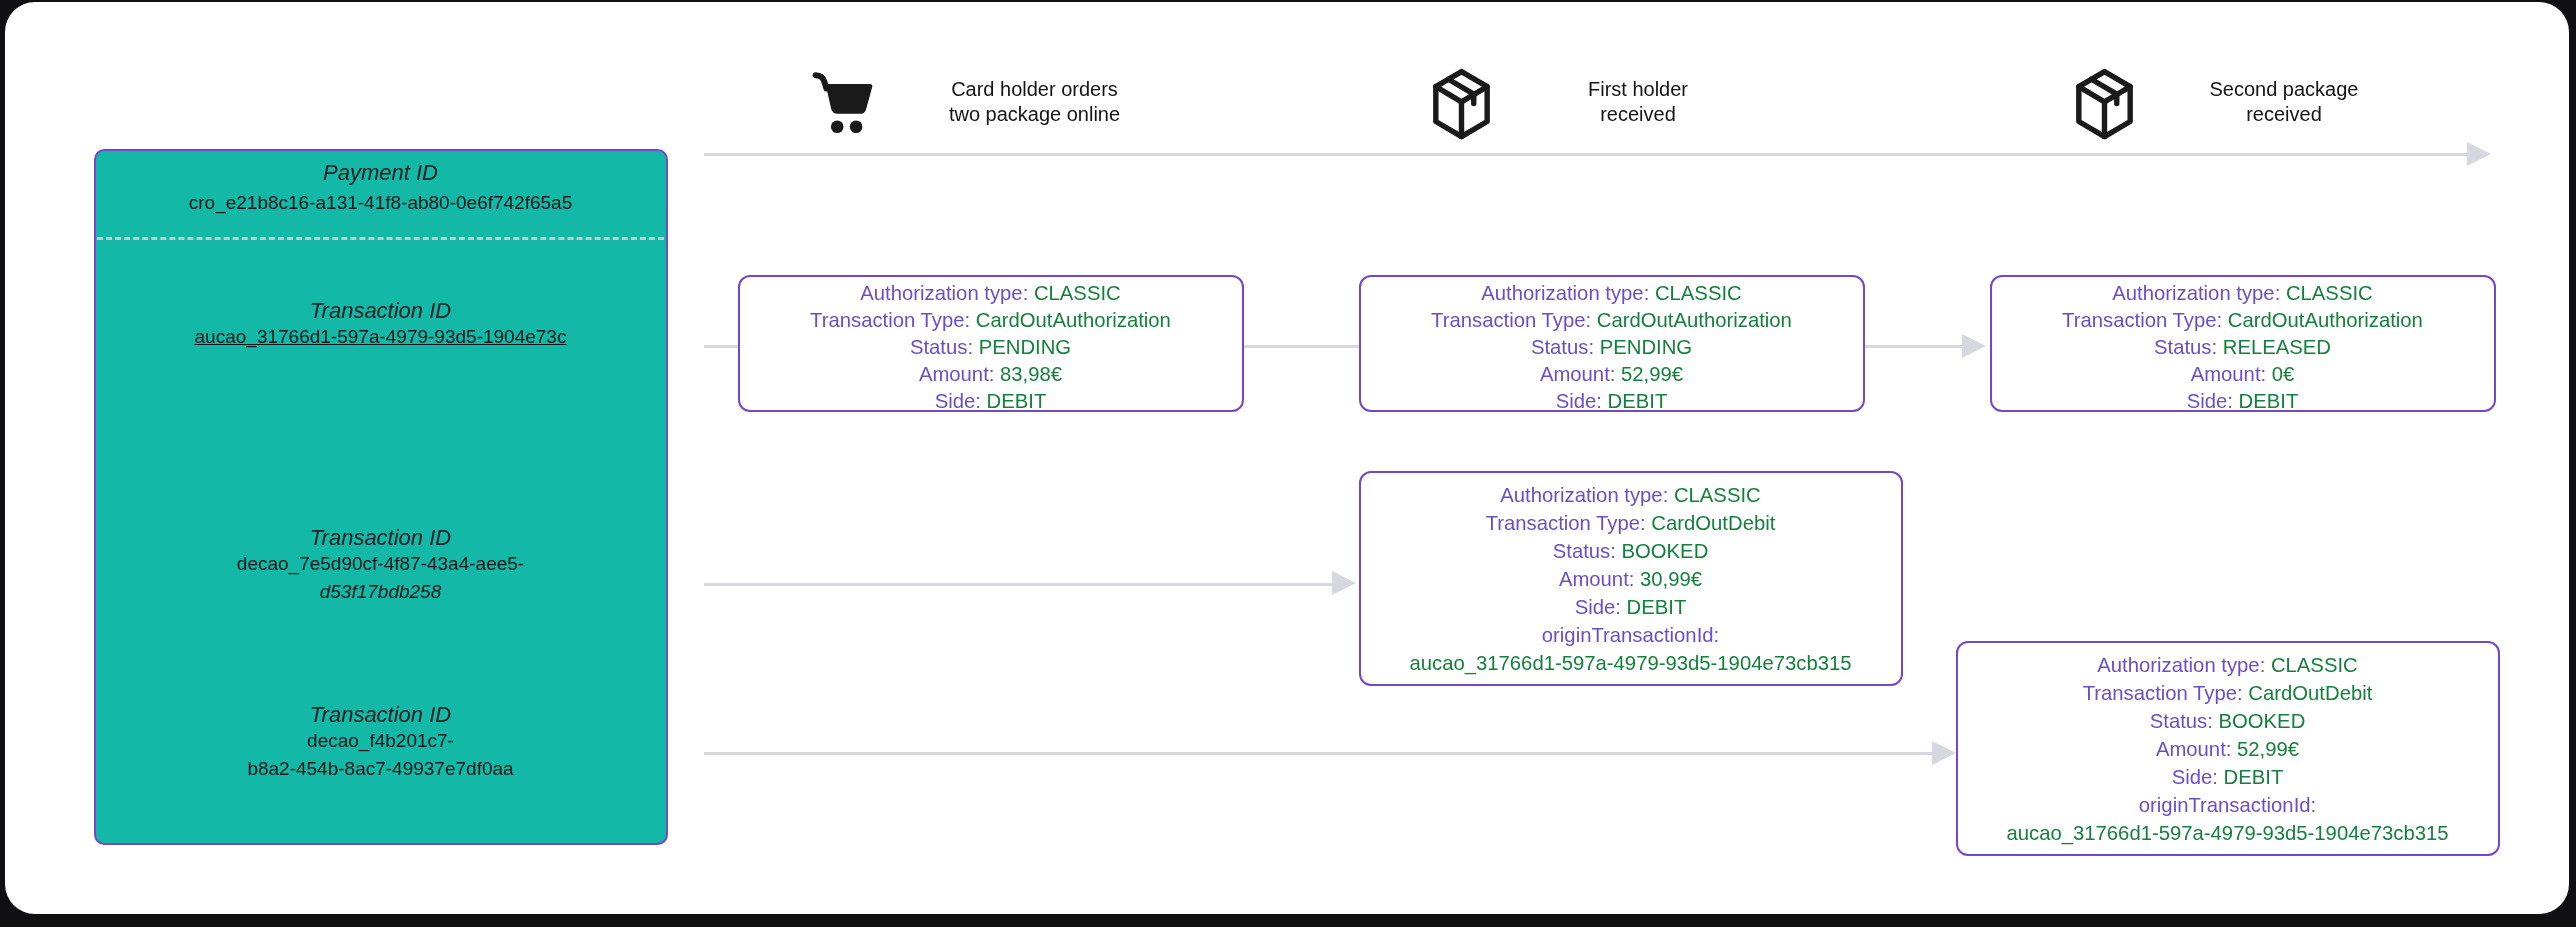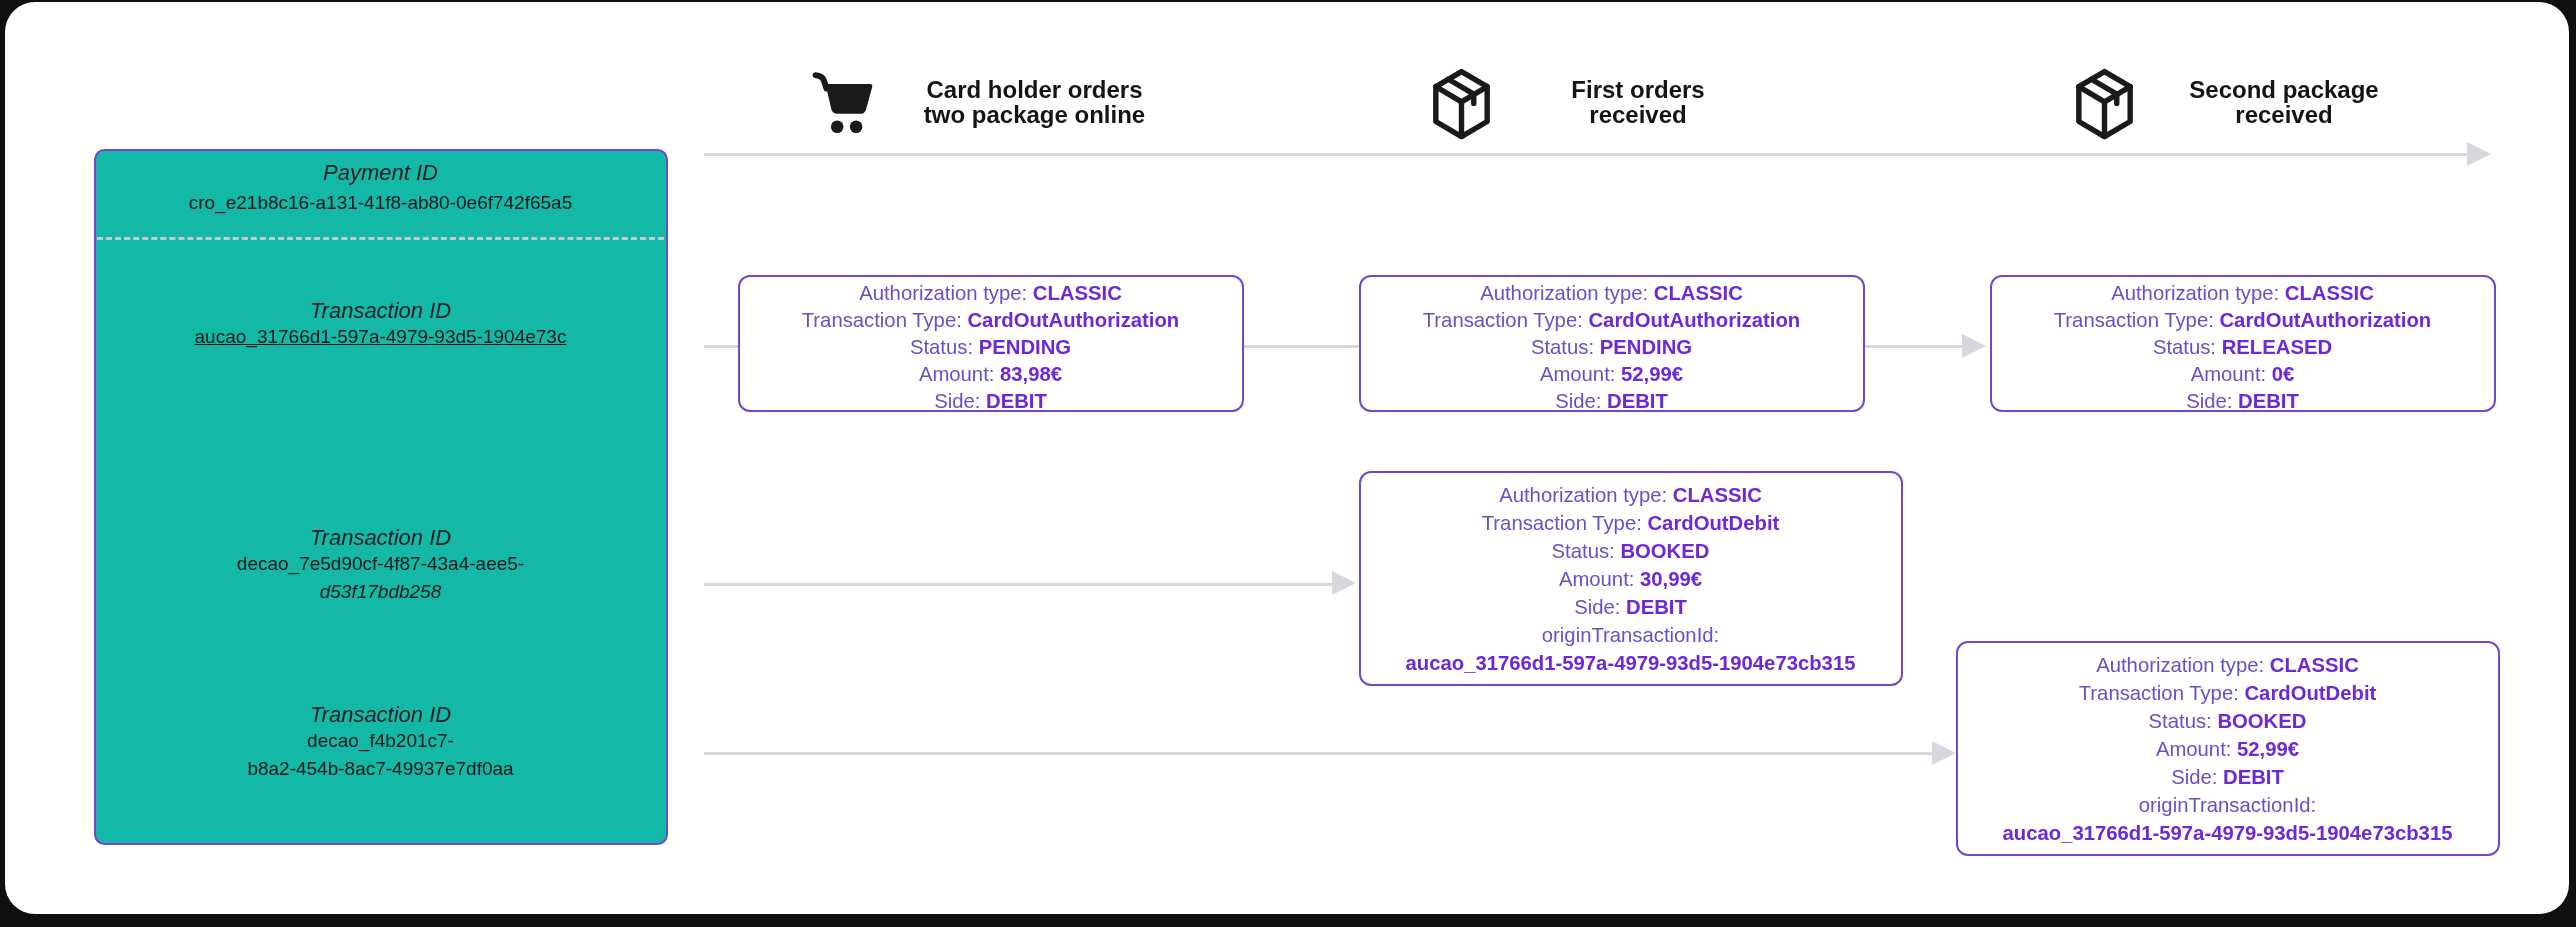--- a/index.html
+++ b/index.html
@@ -9,41 +9,41 @@
         background:#ffffff;border-radius:30px;}
 
   
   .line{position:absolute;height:3px;background:#d7d7e0;z-index:1;}
   .head{position:absolute;width:0;height:0;z-index:1;
         border-left:24px solid #d7d7e0;border-top:12.8px solid transparent;
         border-bottom:12.8px solid transparent;}
 
   
   .step-icon{position:absolute;z-index:2;}
-  .step-label{position:absolute;z-index:2;font-size:24px;line-height:25.6px;
-              color:#141414;text-align:center;font-weight:700;}
+  .step-label{position:absolute;z-index:2;font-size:20px;line-height:25.6px;
+              color:#141414;text-align:center;font-weight:400;}
 
   
   .panel{position:absolute;left:89px;top:147px;width:574px;height:696px;
          box-sizing:border-box;border:2.3px solid #7347cc;border-radius:10.5px;
          background:#14b8a6;z-index:2;}
   .panel .t{position:absolute;left:0;right:0;text-align:center;
             font-style:italic;font-size:22px;color:#202024;}
   .panel .id{position:absolute;left:0;right:0;text-align:center;
              font-size:19px;color:#17171a;}
   .dash{position:absolute;left:1.5px;right:1.5px;top:86px;
         border-top:3px dashed #c9c9d2;}
 
   
   .txbox{position:absolute;box-sizing:border-box;border:2.3px solid #7347cc;
          border-radius:12px;background:#fff;z-index:2;text-align:center;
          color:#6a4ec9;font-size:20.3px;}
   .txbox.r1{line-height:27px;padding-top:3px;}
   .txbox.r2{line-height:28px;padding-top:8.3px;}
-  .txbox b{color:#6d28d9;font-weight:bold;}
+  .txbox b{color:#15803d;font-weight:normal;}
   .txbox .stack b{display:block;}
 </style>
 </head>
 <body>
 
 <div class="stage">
   <div class="card">
 
     <div class="line" style="left:699px;top:151px;width:1764px;"></div>
     <div class="head" style="left:2462px;top:140px;"></div>
@@ -74,21 +74,21 @@
       <svg width="69" height="77" viewBox="0 0 24 27">
         <g fill="none" stroke="#1a1a1a" stroke-width="1.9" stroke-linejoin="round" stroke-linecap="round">
           <path d="M12 1.6 21 6.9v12.2L12 24.4 3 19.1V6.9Z"></path>
           <path d="M3 6.9 12 12.2 21 6.9"></path>
           <path d="M12 12.2v12.2"></path>
           <path d="M7.4 4.3l8.9 5.2v3.3"></path>
         </g>
       </svg>
     </div>
     <div class="step-label" style="left:1498px;top:75px;width:271px;">
-      <div>First orders</div>
+      <div>First holder</div>
       <div>received</div>
     </div>
 
     <div class="step-icon" style="left:2065px;top:65px;width:69px;height:77px;">
       <svg width="69" height="77" viewBox="0 0 24 27">
         <g fill="none" stroke="#1a1a1a" stroke-width="1.9" stroke-linejoin="round" stroke-linecap="round">
           <path d="M12 1.6 21 6.9v12.2L12 24.4 3 19.1V6.9Z"></path>
           <path d="M3 6.9 12 12.2 21 6.9"></path>
           <path d="M12 12.2v12.2"></path>
           <path d="M7.4 4.3l8.9 5.2v3.3"></path>

